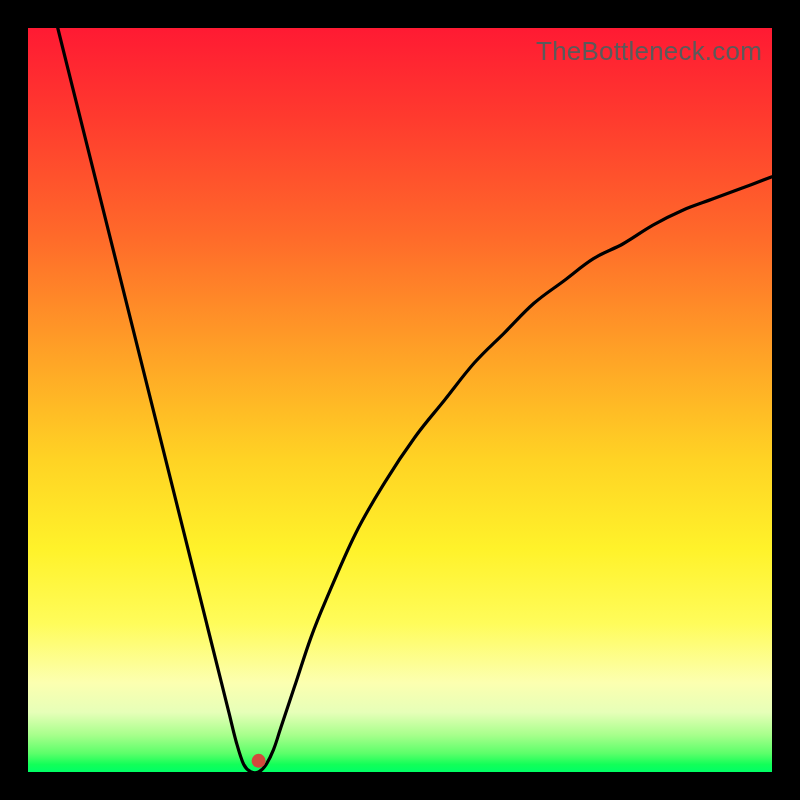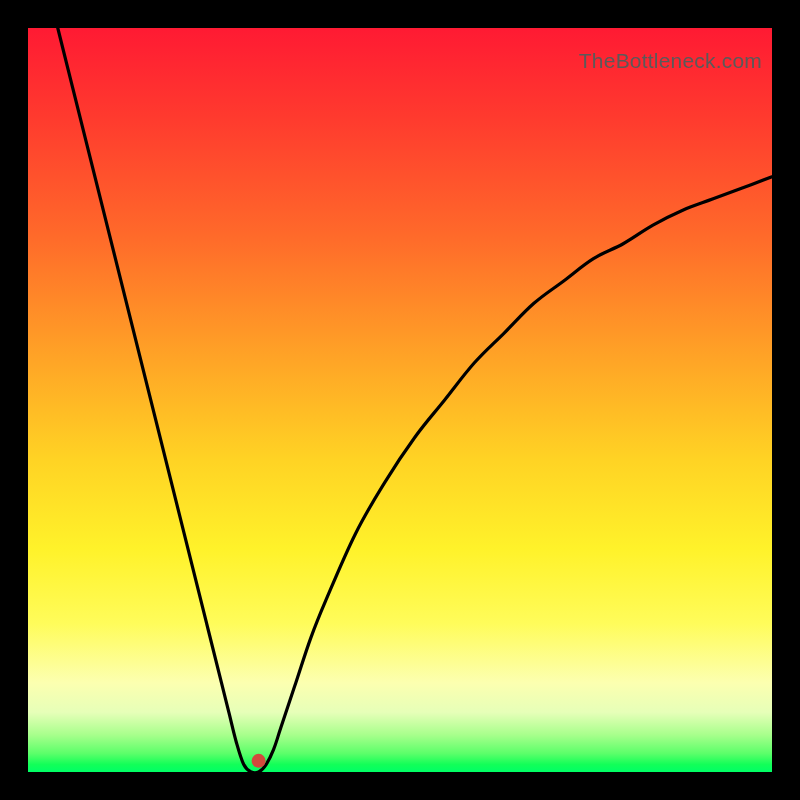--- a/index.html
+++ b/index.html
@@ -36,23 +36,23 @@
       #fcffb0 88%,
       #e6ffb8 92%,
       #a8ff8c 95%,
       #5cff6a 97.5%,
       #12ff58 99%,
       #00ff66 100%
     );
   }
   .watermark {
     position: absolute;
-    top: 21px;
+    top: 8px;
     right: 10px;
-    font-size: 21px;
+    font-size: 26px;
     font-weight: 400;
     color: #5a5a5a;
     letter-spacing: 0.2px;
     user-select: none;
   }
   svg.curve {
     position: absolute;
     left: 0;
     top: 0;
     width: 744px;

